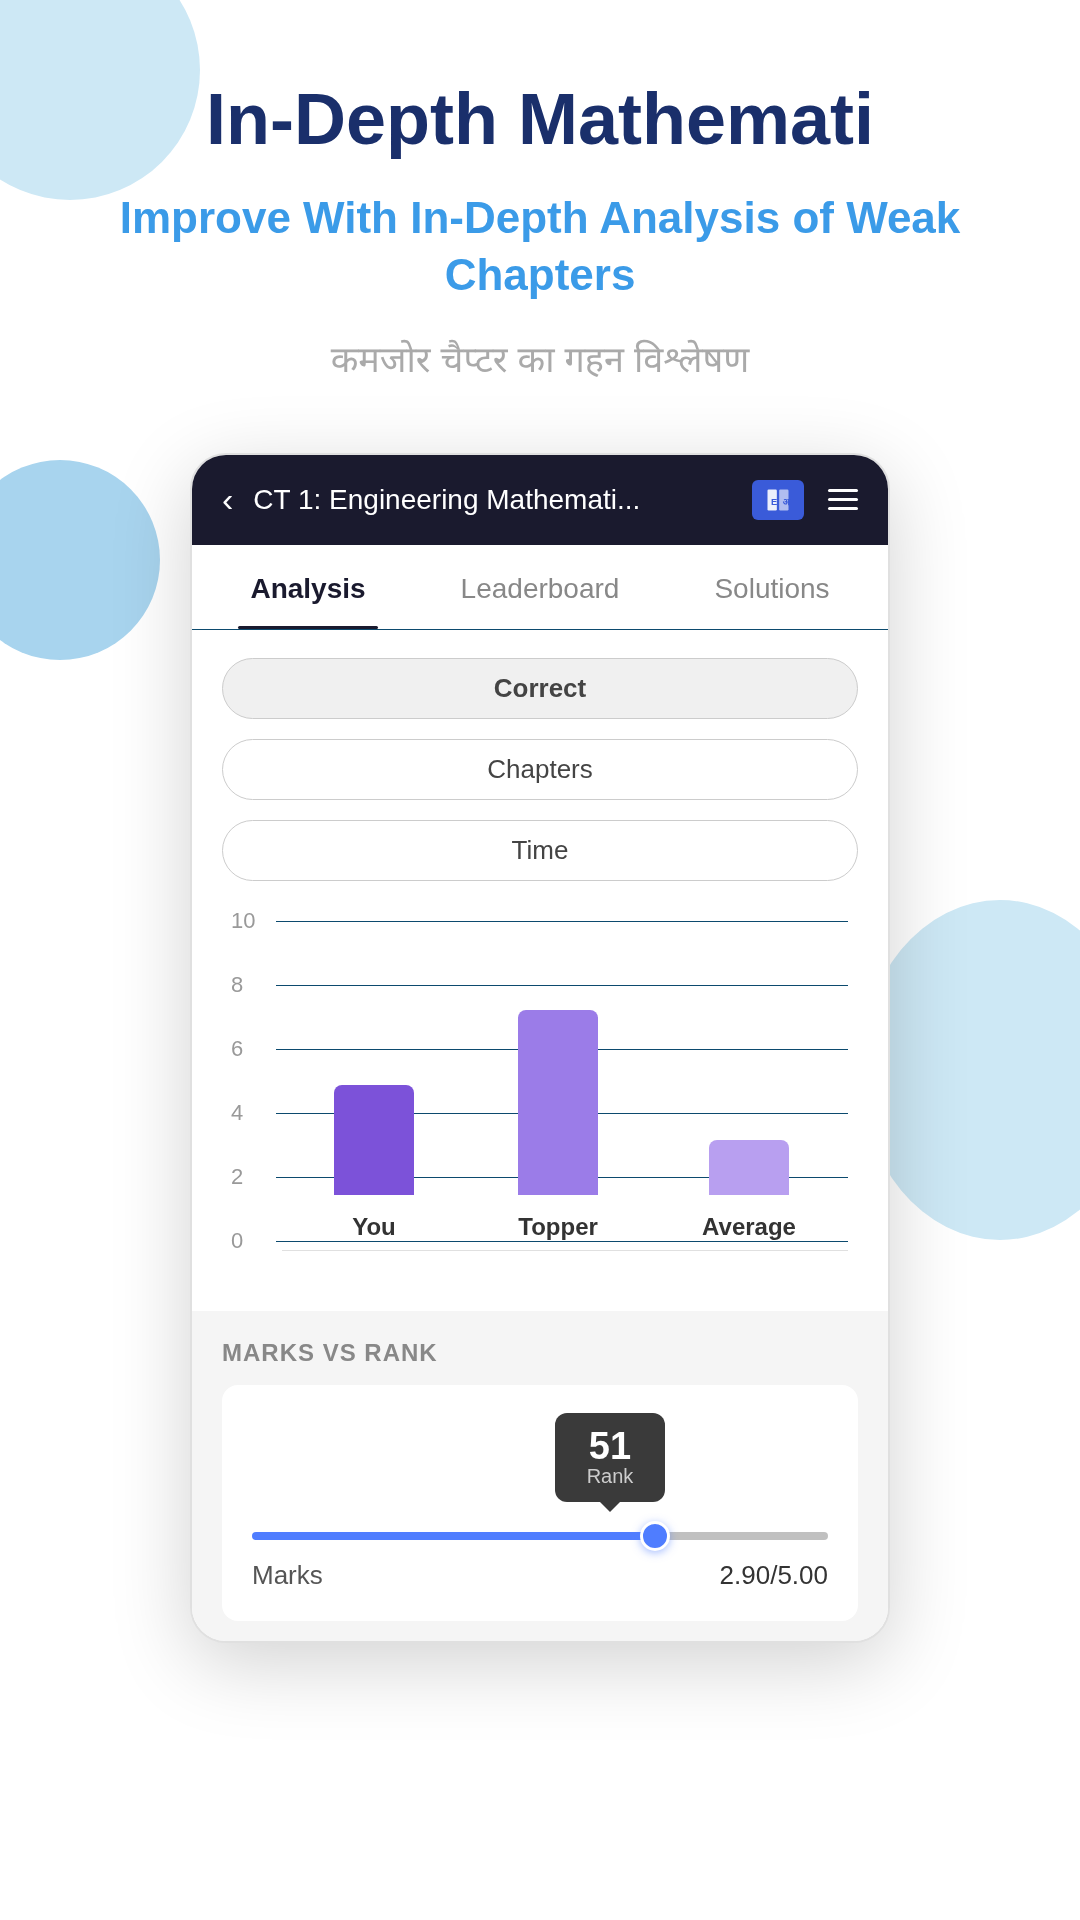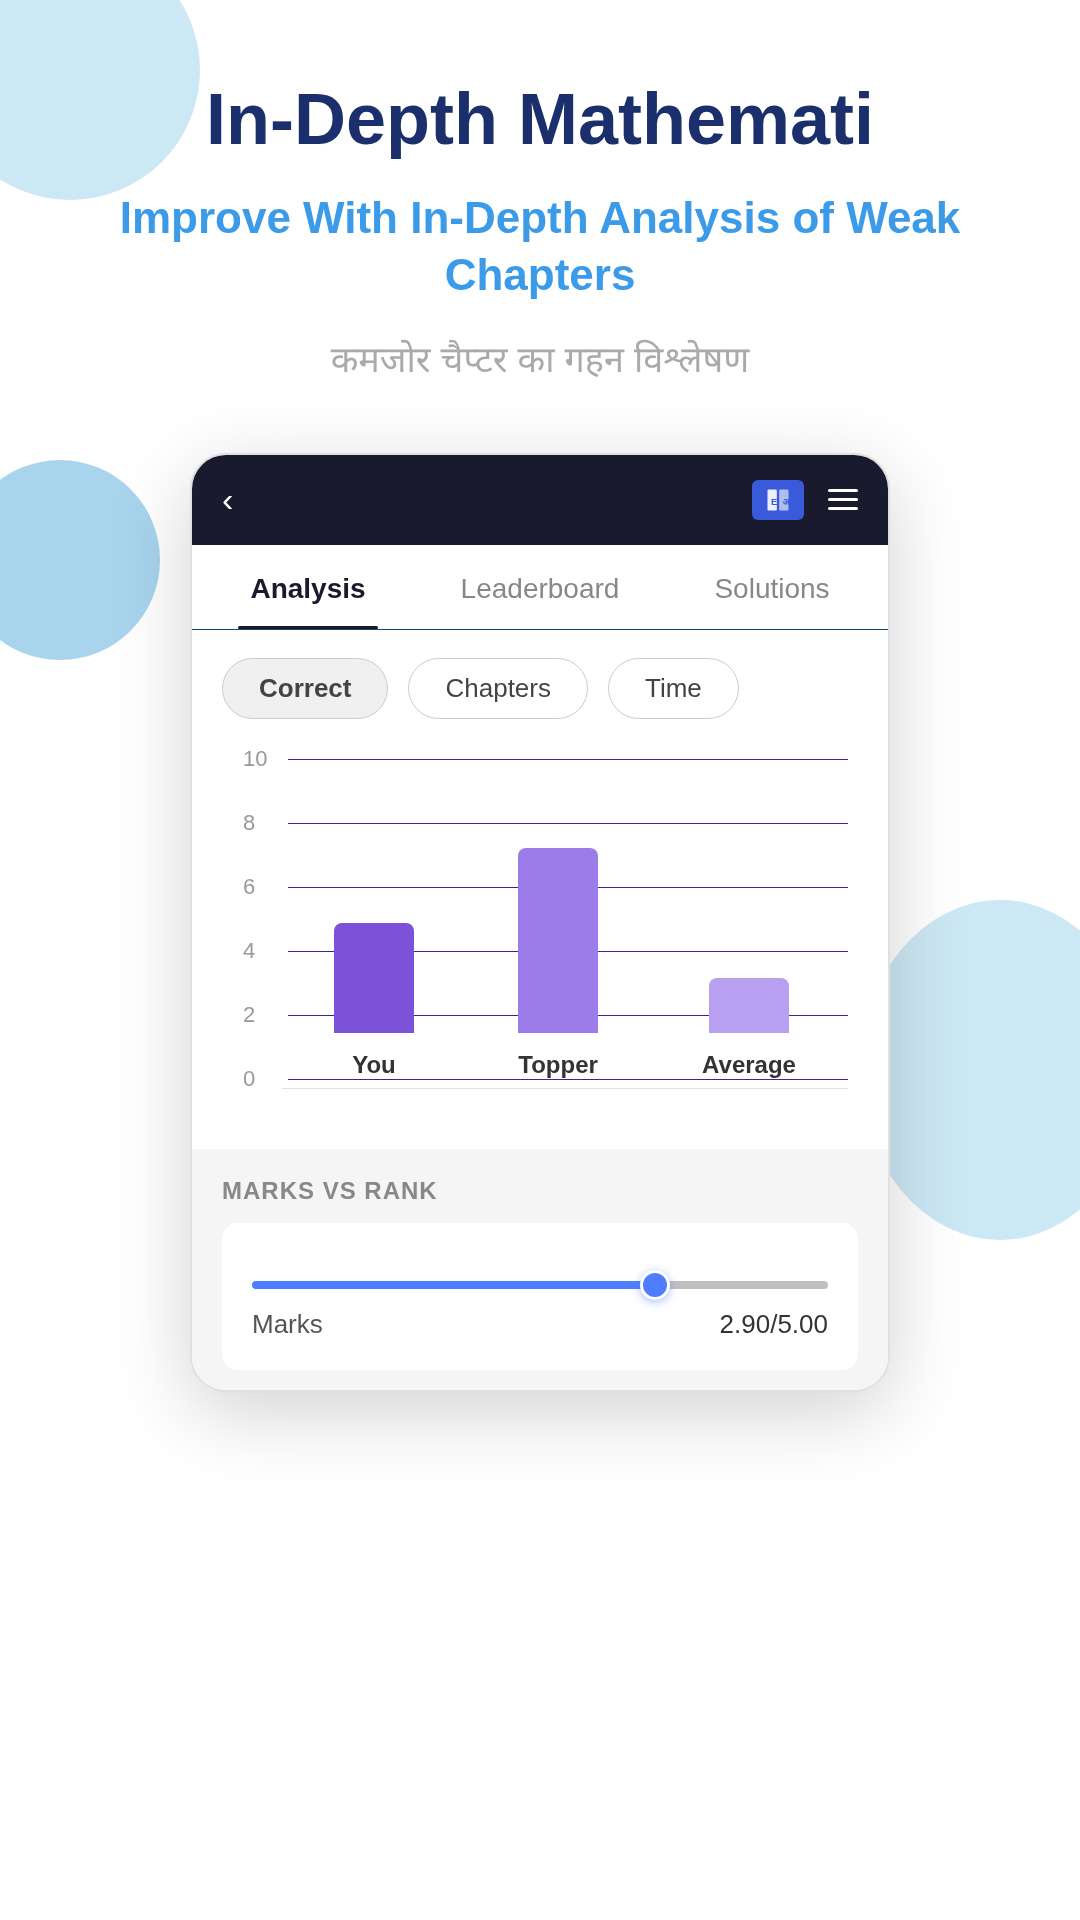--- a/index.html
+++ b/index.html
@@ -174,20 +174,21 @@
       background: #1a1a2e;
       border-radius: 2px;
     }
 
     
     .filter-row {
       display: flex;
       gap: 20px;
       padding: 28px 30px 20px;
       background: #ffffff;
+      flex-direction: column;
     }
     .filter-btn {
       padding: 14px 36px;
       border-radius: 50px;
       border: 1.5px solid #cccccc;
       font-size: 26px;
       color: #444444;
       background: #ffffff;
       cursor: pointer;
     }
@@ -208,24 +209,24 @@
     }
     .chart-grid {
       position: absolute;
       top: 0;
       left: 50px;
       right: 10px;
       height: 320px;
     }
     .grid-line {
       position: absolute;
-      left: 16px;
+      left: 4px;
       right: 0;
       height: 1px;
-      background: #4c1d95;
+      background: #0c4a6e;
     }
     .grid-label {
       position: absolute;
       left: -45px;
       font-size: 22px;
       color: #999;
       transform: translateY(-50%);
     }
     .bars-container {
       position: absolute;
@@ -361,20 +362,21 @@
 
   <h2 class="sub-title">Improve With In-Depth Analysis of Weak Chapters</h2>
 
   <p class="hindi-text">कमजोर चैप्टर का गहन विश्लेषण</p>
 
   <div class="phone-mockup">
 
     <div class="phone-header">
       <div class="phone-header-left">
         <span class="back-arrow">‹</span>
+        <span class="header-title">CT 1: Engineering Mathemati...</span>
       </div>
       <div class="header-icons">
         <div class="book-icon">
           <svg width="28" height="28" viewBox="0 0 24 24" fill="none">
             <rect x="3" y="3" width="8" height="18" rx="1" fill="white" opacity="0.9"></rect>
             <rect x="13" y="3" width="8" height="18" rx="1" fill="white" opacity="0.6"></rect>
             <text x="6" y="16" font-size="8" fill="#3a5bd9" font-weight="bold">E</text>
             <text x="16" y="16" font-size="8" fill="#3a5bd9" font-weight="bold">अ</text>
           </svg>
         </div>
@@ -438,20 +440,24 @@
         </div>
 
         <div class="x-axis-line"></div>
       </div>
     </div>
 
     <div class="marks-rank-section">
       <div class="marks-rank-title">MARKS VS RANK</div>
       <div class="marks-rank-card">
 
+        <div class="rank-tooltip">
+          <div class="rank-number">51</div>
+          <div class="rank-label">Rank</div>
+        </div>
 
         <div class="slider-container">
           <div class="slider-track"></div>
           <div class="slider-thumb"></div>
         </div>
 
         <div class="marks-row">
           <span class="marks-label">Marks</span>
           <span class="marks-value">2.90/5.00</span>
         </div>

